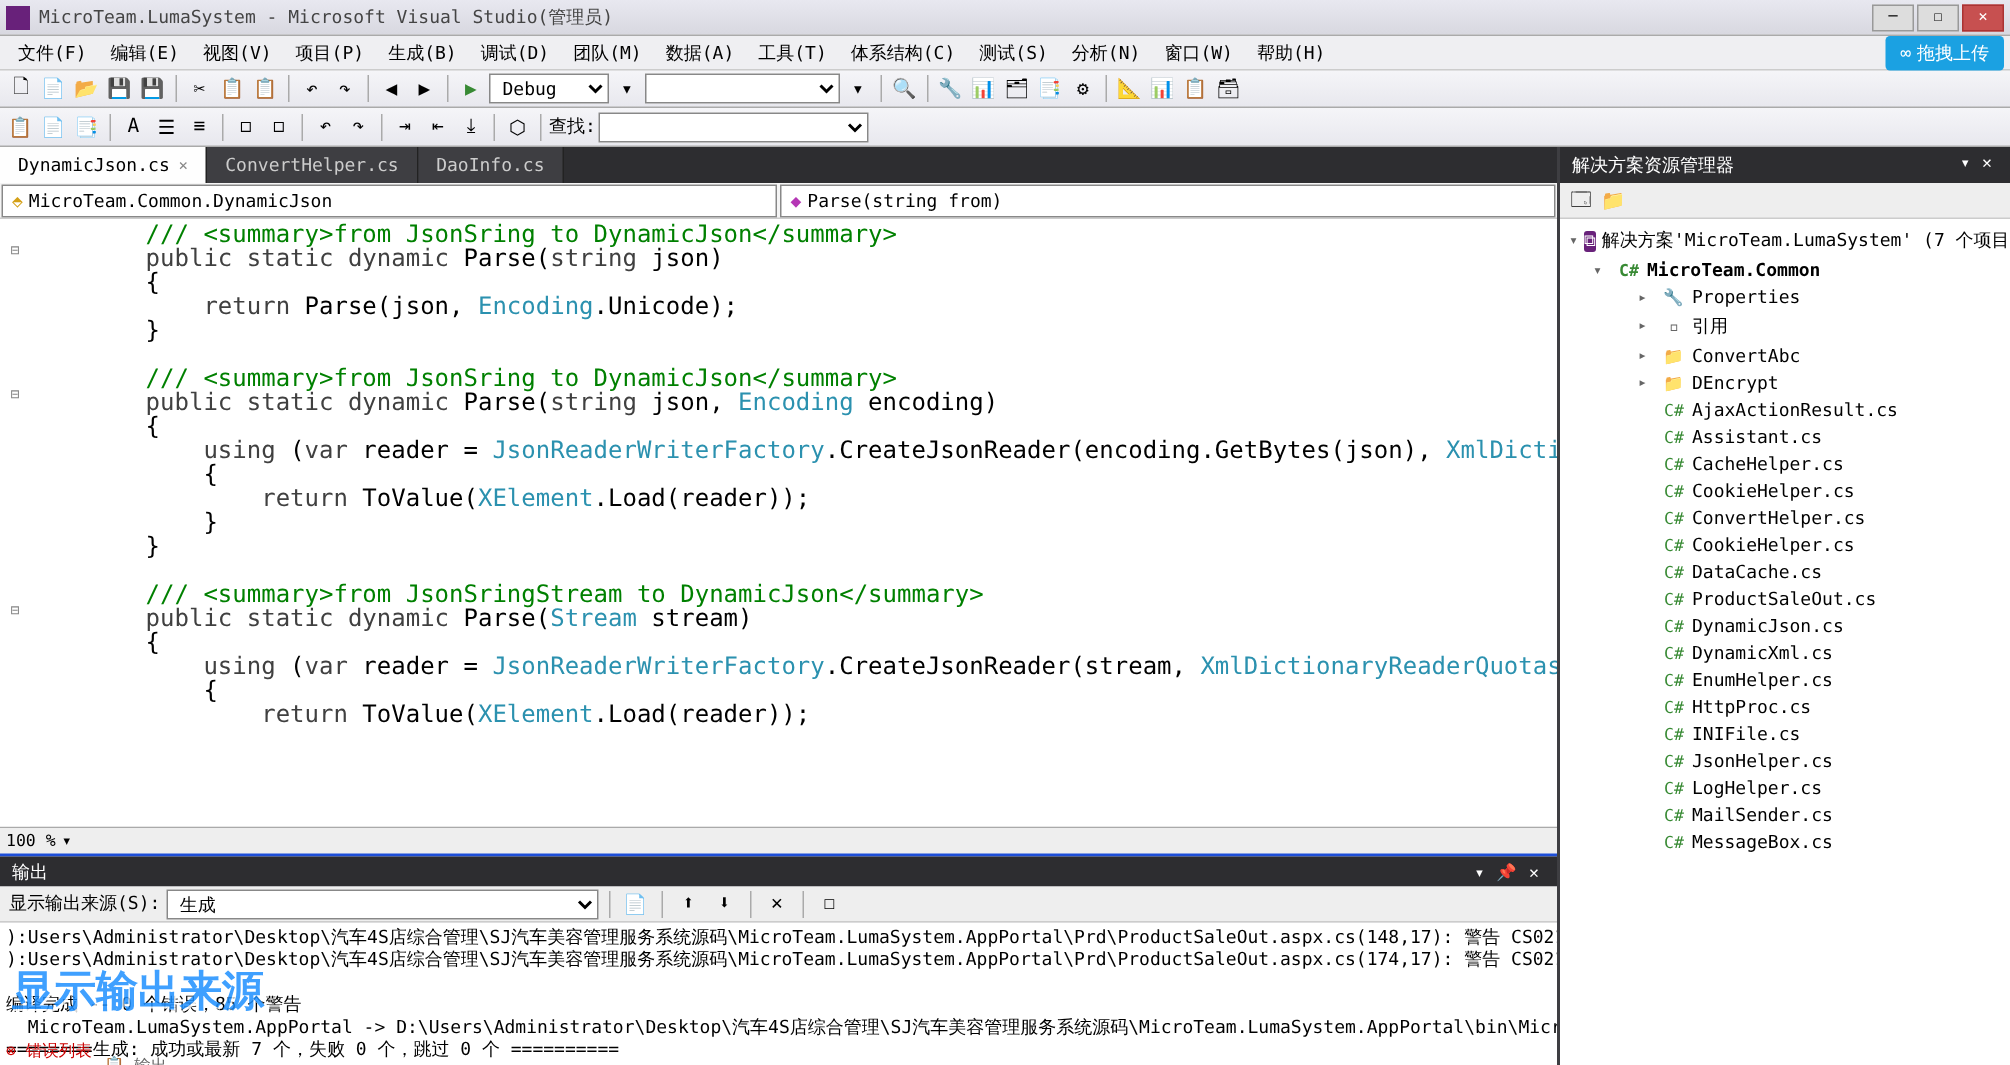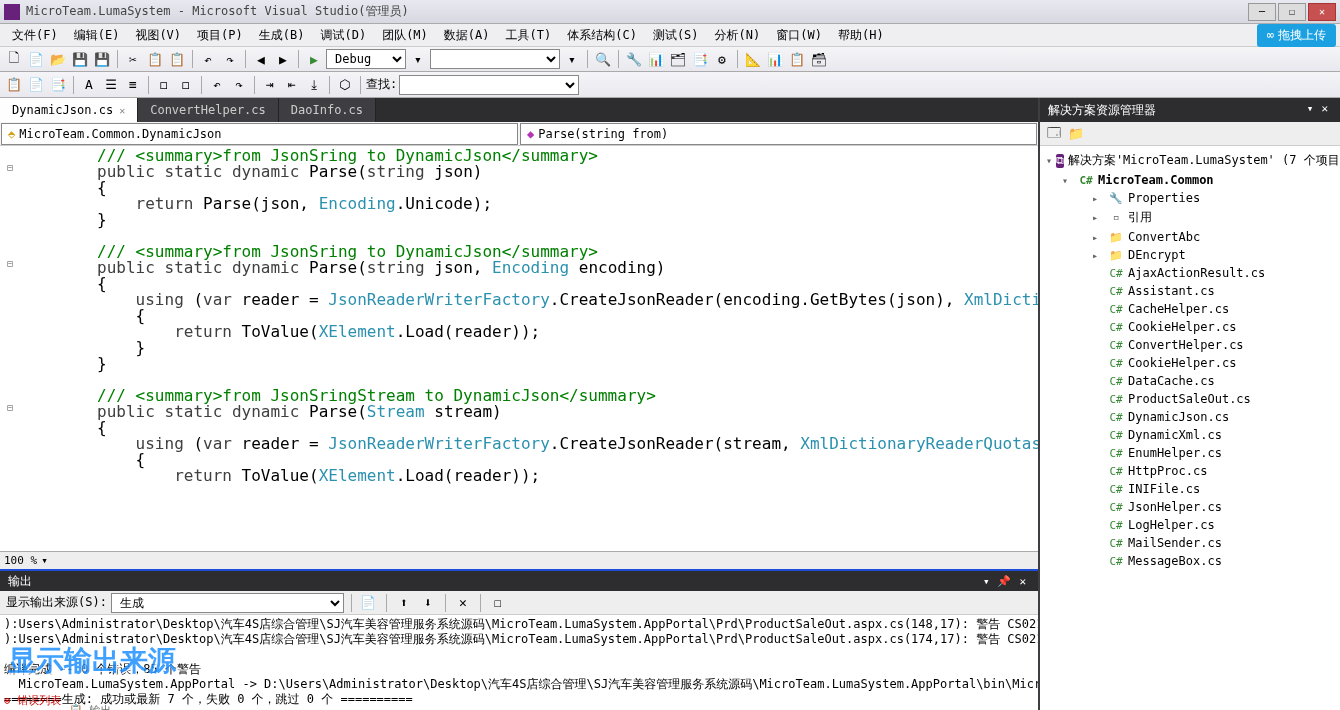--- a/index.html
+++ b/index.html
@@ -213,21 +213,21 @@
     <div class="output-panel">
       <div class="panel-title">
         <span>输出</span>
           <span class="spacer"></span>
         <span class="pin-icon">▾</span>
         <span class="pin-icon">📌</span>
         <span class="pin-icon">✕</span>
       </div>
       <div class="output-toolbar">
         <span>显示输出来源(S):</span>
-        <select class="tb-combo" style="width:233px"><option>生成</option></select>
+        <select class="tb-combo" style="width:288px"><option>生成</option></select>
         <div class="tb-sep"></div>
         <div class="tb-btn">📄</div>
         <div class="tb-sep"></div>
         <div class="tb-btn">⬆</div>
         <div class="tb-btn">⬇</div>
         <div class="tb-sep"></div>
         <div class="tb-btn">✕</div>
         <div class="tb-sep"></div>
         <div class="tb-btn">☐</div>
       </div>

